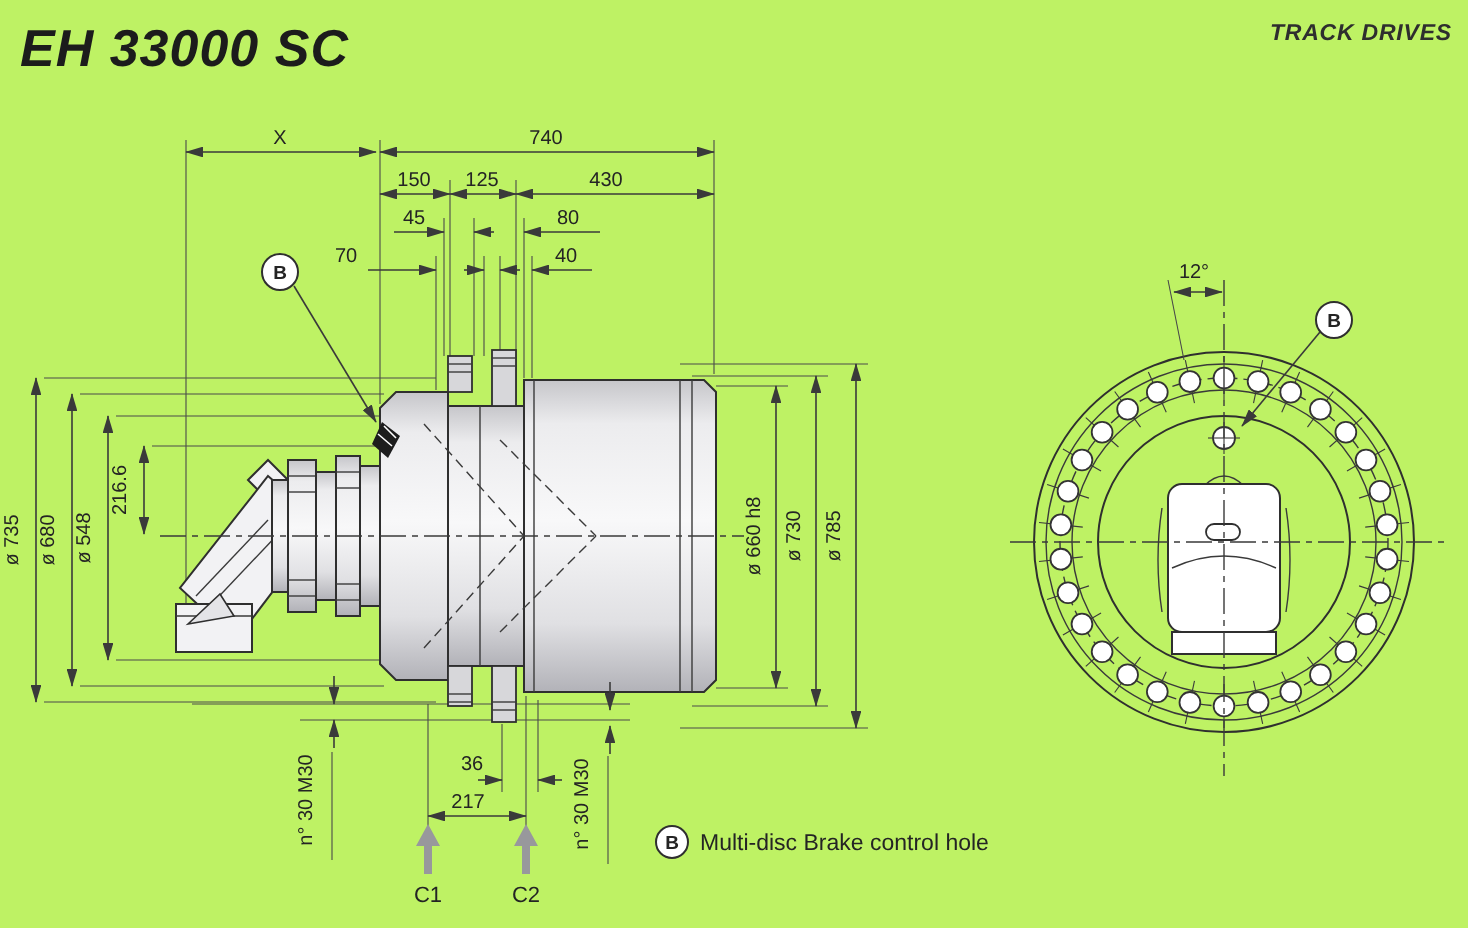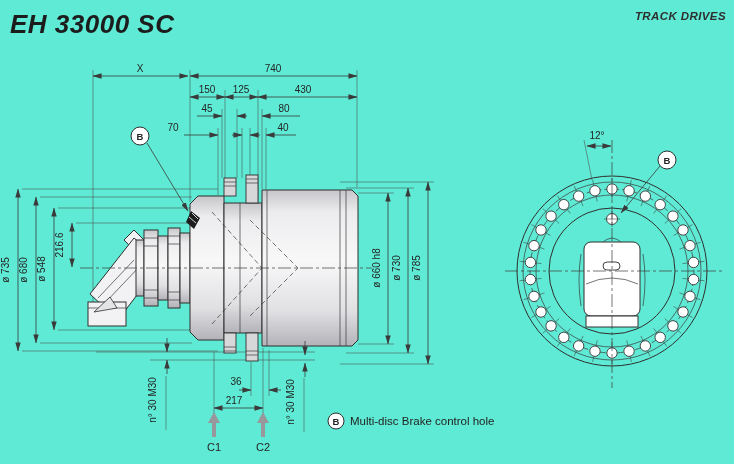--- a/index.html
+++ b/index.html
@@ -1,16 +1,16 @@
 <!DOCTYPE html>
 <html><head>
 <meta charset="utf-8">
 <style>
   html,body{margin:0;padding:0;background:#ffffff;}
-  .canvas{position:relative;width:734px;height:464px;background:#5eead4;overflow:hidden;
+  .canvas{position:relative;width:734px;height:464px;background:#bef264;overflow:hidden;
           font-family:"Liberation Sans", sans-serif;}
   svg text{fill:#242424;}
   .title-txt{font-family:"Liberation Sans", sans-serif;font-style:italic;font-weight:bold;
              font-size:26px;letter-spacing:0.5px;fill:#1c1c1c;}
   .corner-txt{font-family:"Liberation Sans", sans-serif;font-style:italic;font-weight:bold;
               font-size:11.5px;letter-spacing:0.4px;fill:#2e2e2e;}
   .dtxt{font-size:10px;}
   .ctxt{font-size:11px;}
   .btxt{font-size:9.5px;font-weight:bold;}
   .ltxt{font-size:11.5px;}

